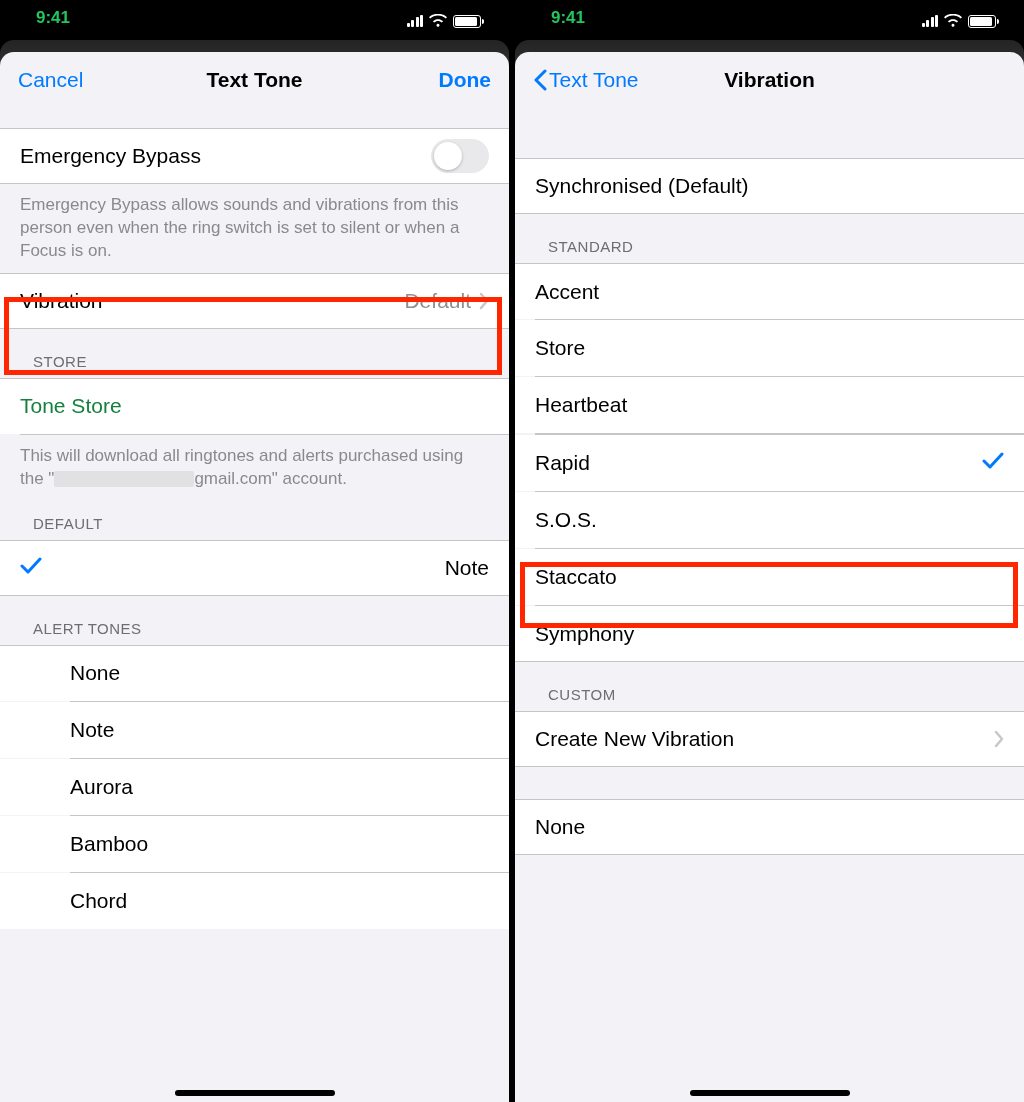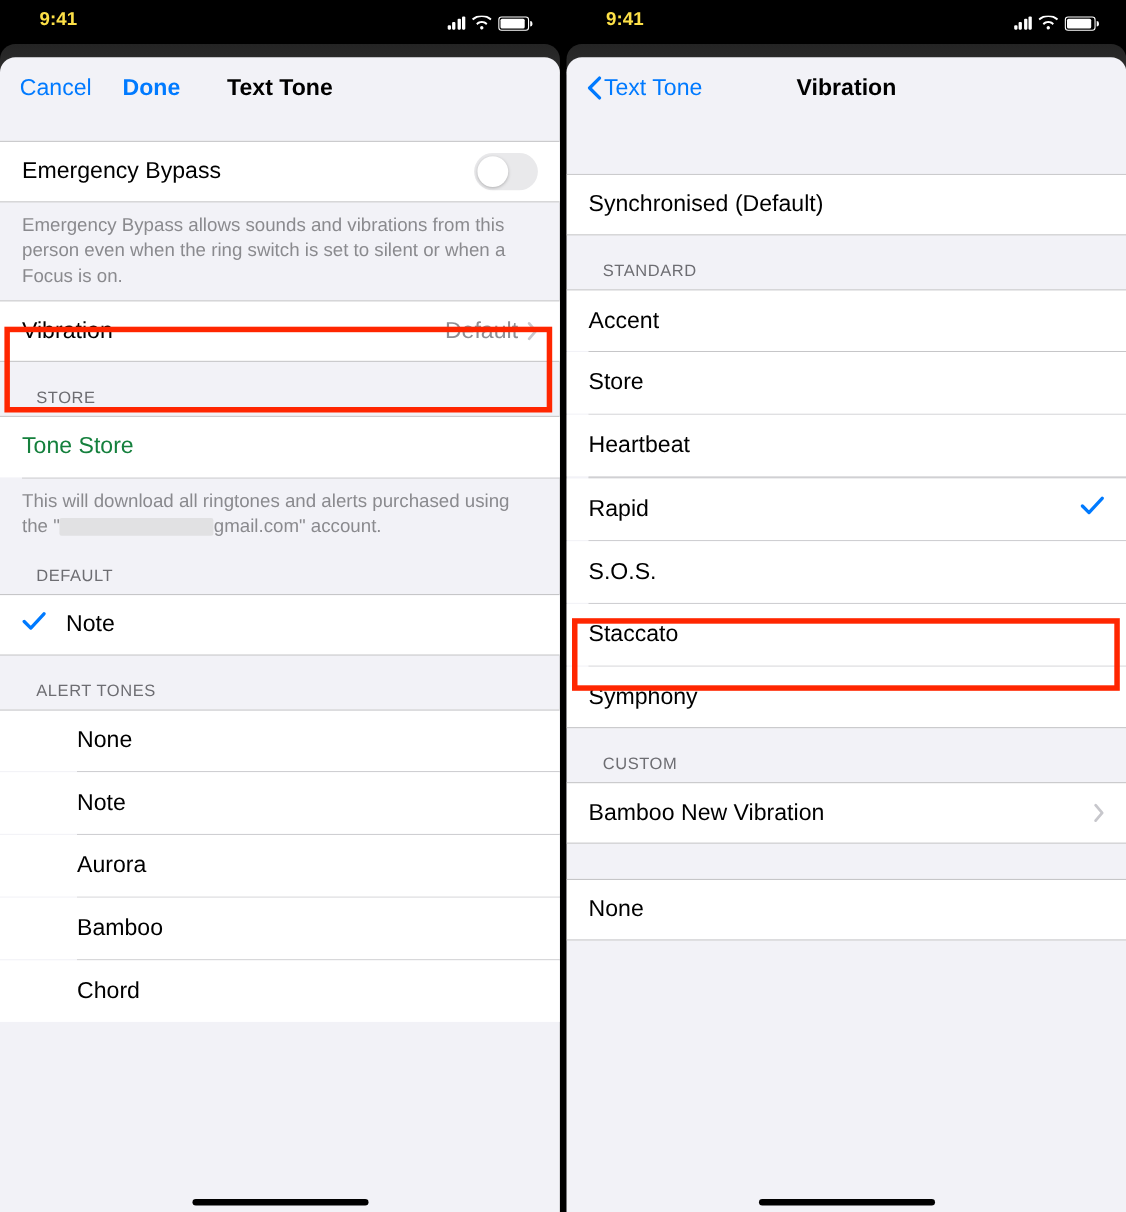--- a/index.html
+++ b/index.html
@@ -16,21 +16,21 @@
 .phone {
   flex: 1;
   background: #000;
   display: flex;
   flex-direction: column;
   position: relative;
 }
 .status-bar {
   height: 30px;
   background: #000;
-  color: #fde047;
+  color: #22c55e;
   display: flex;
   justify-content: space-between;
   align-items: flex-end;
   padding: 0 28px 2px 36px;
   font-size: 17px;
   font-weight: 600;
 }
 .status-right { display: flex; align-items: center; gap: 6px; }
 .bars-icon { display: inline-flex; align-items: flex-end; gap: 1.5px; height: 12px; }
 .bars-icon span { width: 3px; background: #fff; border-radius: 1px; }
@@ -53,21 +53,21 @@
   display: flex;
   flex-direction: column;
   overflow: hidden;
   position: relative;
 }
 
 .nav {
   height: 56px;
   display: flex;
   align-items: center;
-  justify-content: flex-start;
+  justify-content: space-between;
   padding: 12px 18px;
   position: relative;
   gap: 28px;
 }
 .nav-title {
   position: absolute;
   left: 0; right: 0;
   text-align: center;
   font-size: 21px;
   font-weight: 600;
@@ -91,20 +91,21 @@
 
 .cell {
   background: #fff;
   display: flex;
   align-items: center;
   min-height: 56px;
   padding: 0 20px;
   font-size: 21px;
   color: #000;
   position: relative;
+  justify-content: space-between;
 }
 .cell.link { color: #15803d; }
 .cell .spacer { flex: 1; }
 .cell .detail { color: #8e8e93; font-size: 21px; margin-right: 8px; }
 .cell .check { color: #007aff; margin-right: 18px; width: 22px; text-align: center; }
 .cell.indent { padding-left: 70px; }
 
 .group-sep { border-top: 0.5px solid #c6c6c8; margin-left: 20px; }
 .group-sep.indent { margin-left: 70px; }
 .group-top { border-top: 0.5px solid #c6c6c8; }
@@ -326,21 +327,21 @@
         <div class="cell">
             <span>Staccato</span>
           </div>
         <div class="group-sep"></div>
         <div class="cell group-bot">
             <span>Symphony</span>
           </div>
 
         <div class="section-header">CUSTOM</div>
         <div class="cell group-top group-bot">
-          <span>Bamboo New Vibration</span>
+          <span>Create New Vibration</span>
           <span class="spacer"></span>
           <svg width="10" height="18" viewBox="0 0 10 18">
               <path d="M2 2l6 7-6 7" fill="none" stroke="#c7c7cc" stroke-width="2.5" stroke-linecap="round" stroke-linejoin="round"></path>
             </svg>
         </div>
 
         <div class="gap"></div>
         <div class="cell group-top group-bot">
           <span>None</span>
         </div>

